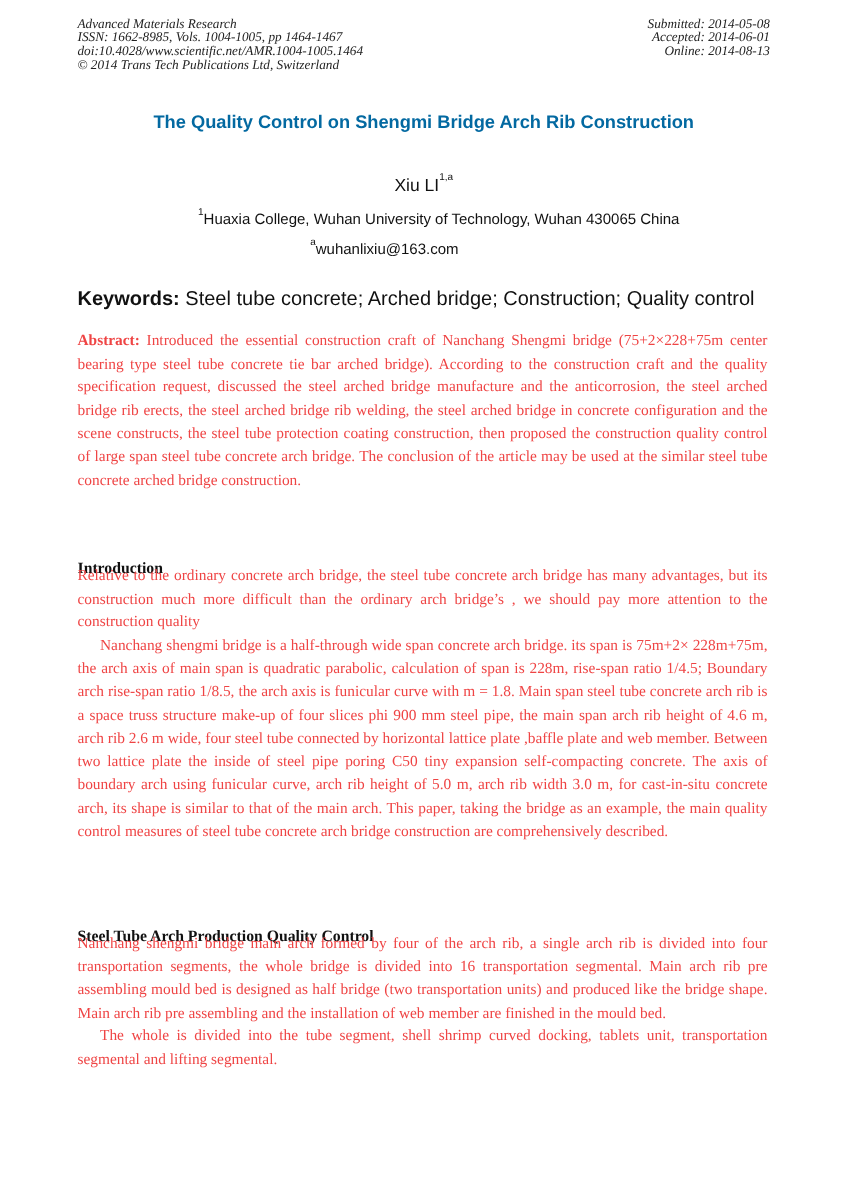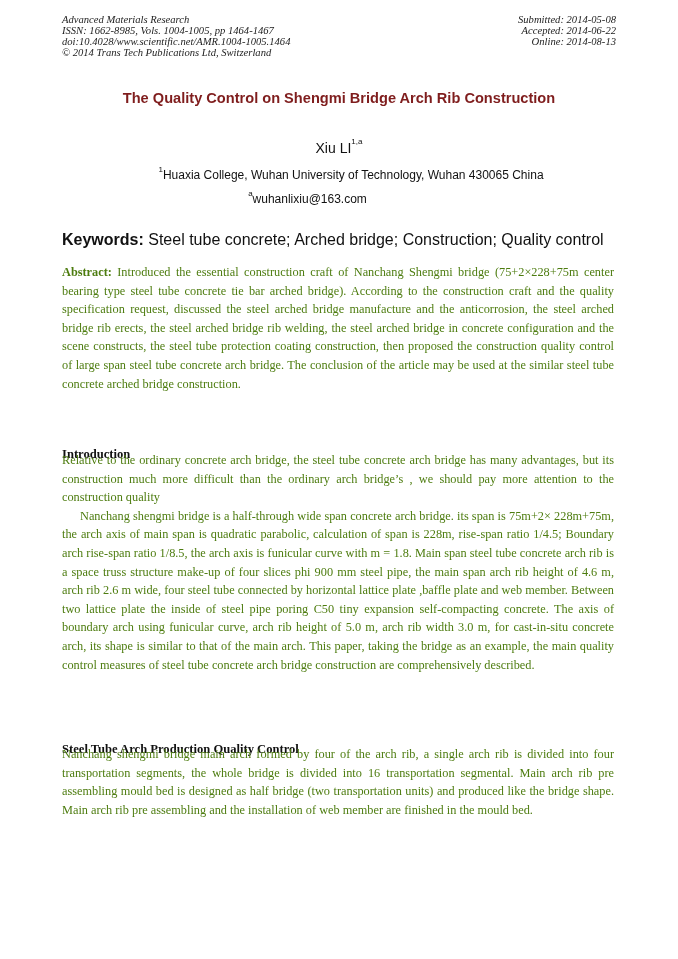--- a/index.html
+++ b/index.html
@@ -1,49 +1,49 @@
 <!DOCTYPE html>
 <html><head>
 <meta charset="utf-8">
 <style>
   html, body { margin: 0; padding: 0; background: #ffffff; }
   body { width: 678px; height: 959px; position: relative; overflow: hidden; color: #111; }
   .hdr { position: absolute; top: 14px; font-family: "Liberation Serif", serif; font-style: italic; font-size: 10.6px; line-height: 11px; color: #222; }
   .hdr-left { left: 62px; }
   .hdr-right { right: 62px; text-align: right; }
   .hdr div { white-space: nowrap; }
-  .title { position: absolute; top: 90px; left: 0; width: 678px; text-align: center; font-family: "Liberation Sans", sans-serif; font-weight: bold; font-size: 14.6px; color: #7f1d1d; }
+  .title { position: absolute; top: 90px; left: 0; width: 678px; text-align: center; font-family: "Liberation Sans", sans-serif; font-weight: bold; font-size: 14.6px; color: #0369a1; }
   .author { position: absolute; top: 140px; left: 0; width: 678px; text-align: center; font-family: "Liberation Sans", sans-serif; font-size: 14px; }
   .author sup, .affil sup, .email sup { font-size: 8px; vertical-align: top; position: relative; top: -3px; }
   .affil { position: absolute; top: 168px; left: 0; width: 678px; text-align: center; font-family: "Liberation Sans", sans-serif; font-size: 12px; padding-left: 12px; }
   .email { position: absolute; top: 192px; left: 0; width: 615px; text-align: center; font-family: "Liberation Sans", sans-serif; font-size: 12px; }
   .keywords { position: absolute; top: 231px; left: 62px; width: 560px; font-family: "Liberation Sans", sans-serif; font-size: 16px; }
   .keywords b { font-weight: bold; }
-  .body { position: absolute; left: 62px; width: 552px; font-family: "Liberation Serif", serif; font-size: 12.3px; line-height: 18.6px; text-align: justify; color: #4d7c0f; }
+  .body { position: absolute; left: 62px; width: 552px; font-family: "Liberation Serif", serif; font-size: 12.3px; line-height: 18.6px; text-align: justify; color: #ef4444; }
   .body p { margin: 0; }
   .indent { text-indent: 18px; }
   .section-heading { position: absolute; left: 62px; font-family: "Liberation Serif", serif; font-weight: bold; font-size: 12.6px; margin-top: 20px; }
   .abstract { top: 263px; }
   .sec1 { top: 427px; }
   .intro { top: 451px; }
   .sec2 { top: 722px; }
   .steel { top: 745px; }
 </style>
 </head>
 <body>
 
 <div class="hdr hdr-left">
   <div>Advanced Materials Research</div>
   <div>ISSN: 1662-8985, Vols. 1004-1005, pp 1464-1467</div>
   <div>doi:10.4028/www.scientific.net/AMR.1004-1005.1464</div>
   <div>© 2014 Trans Tech Publications Ltd, Switzerland</div>
 </div>
 <div class="hdr hdr-right">
   <div>Submitted: 2014-05-08</div>
-  <div>Accepted: 2014-06-22</div>
+  <div>Accepted: 2014-06-01</div>
   <div>Online: 2014-08-13</div>
 </div>
 
 <div class="title">The Quality Control on Shengmi Bridge Arch Rib Construction</div>
 
 <div class="author"><span>Xiu LI</span><sup>1,a</sup></div>
 
 <div class="affil"><sup>1</sup><span>Huaxia College, Wuhan University of Technology, Wuhan 430065 China</span></div>
 
 <div class="email"><sup>a</sup><span>wuhanlixiu@163.com</span></div>
@@ -56,13 +56,14 @@
 
 <div class="section-heading sec1">Introduction</div>
 <div class="body intro">
   <p>Relative to the ordinary concrete arch bridge, the steel tube concrete arch bridge has many advantages, but its construction much more difficult than the ordinary arch bridge’s , we should pay more attention to the construction quality</p>
   <p class="indent">Nanchang shengmi bridge is a half-through wide span concrete arch bridge. its span is 75m+2× 228m+75m, the arch axis of main span is quadratic parabolic, calculation of span is 228m, rise-span ratio 1/4.5; Boundary arch rise-span ratio 1/8.5, the arch axis is funicular curve with m = 1.8. Main span steel tube concrete arch rib is a space truss structure make-up of four slices phi 900 mm steel pipe, the main span arch rib height of 4.6 m, arch rib 2.6 m wide, four steel tube connected by horizontal lattice plate ,baffle plate and web member. Between two lattice plate the inside of steel pipe poring C50 tiny expansion self-compacting concrete. The axis of boundary arch using funicular curve, arch rib height of 5.0 m, arch rib width 3.0 m, for cast-in-situ concrete arch, its shape is similar to that of the main arch. This paper, taking the bridge as an example, the main quality control measures of steel tube concrete arch bridge construction are comprehensively described.</p>
 </div>
 
 <div class="section-heading sec2">Steel Tube Arch Production Quality Control</div>
 <div class="body steel">
   <p>Nanchang shengmi bridge main arch formed by four of the arch rib, a single arch rib is divided into four transportation segments, the whole bridge is divided into 16 transportation segmental. Main arch rib pre assembling mould bed is designed as half bridge (two transportation units) and produced like the bridge shape. Main arch rib pre assembling and the installation of web member are finished in the mould bed.</p>
+  <p class="indent">The whole is divided into the tube segment, shell shrimp curved docking, tablets unit, transportation segmental and lifting segmental.</p>
 </div>
 
 </body></html>

